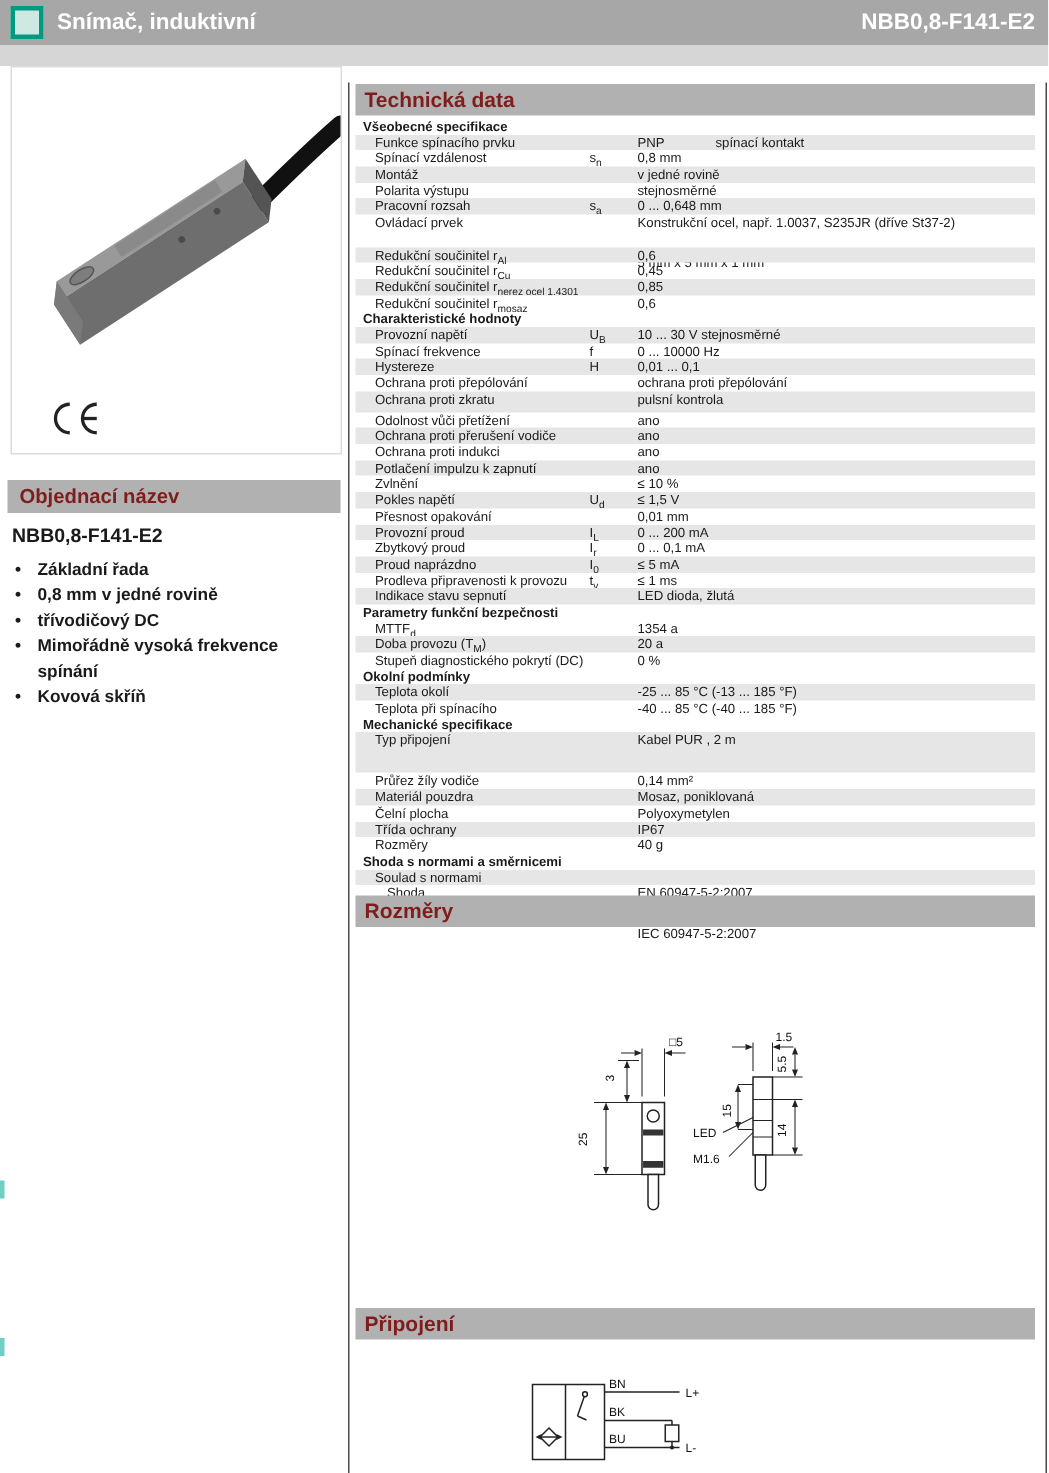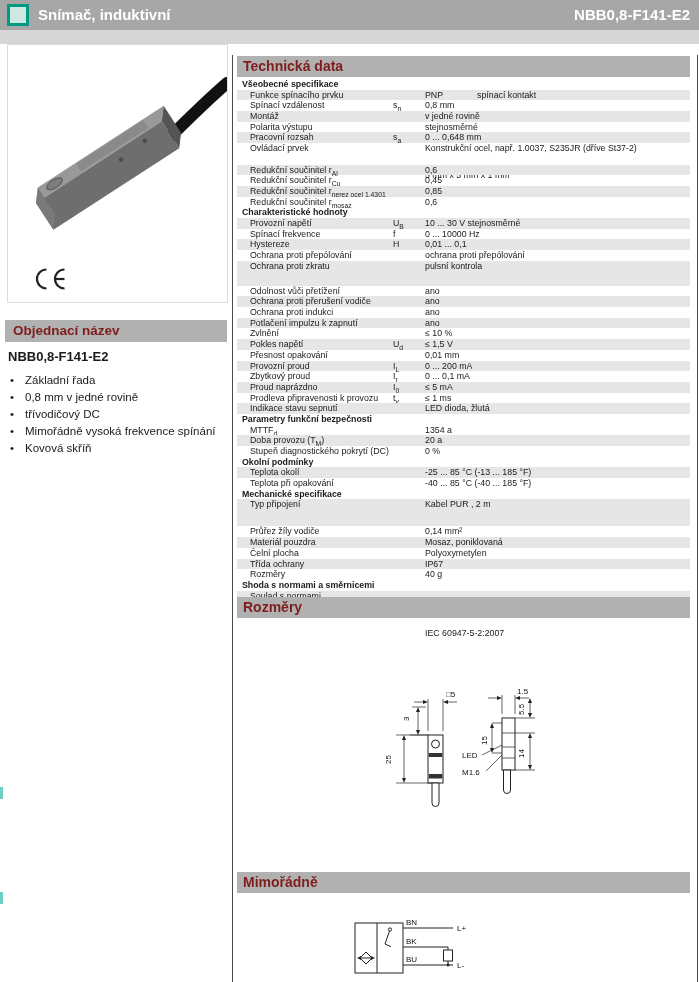--- a/index.html
+++ b/index.html
@@ -16,21 +16,21 @@
   .substrip{position:absolute;left:0;top:30px;width:699px;height:14px;background:#d6d6d6;}
   .divider-v{position:absolute;left:232px;top:55px;width:1px;height:927px;background:#4a4a4a;}
   .divider-v2{position:absolute;left:697px;top:55px;width:1px;height:927px;background:#4a4a4a;}
   
   .photo-box{position:absolute;left:7px;top:44px;width:219px;height:257px;background:#fff;
              border:1px solid #dcdcdc;}
   .order-bar{position:absolute;left:5px;top:320px;width:214px;height:22px;background:#b1b1b1;
              font-weight:bold;font-size:13.5px;line-height:22px;padding-left:8px;color:#7f1d1d;}
   .order-model{position:absolute;left:8px;top:349px;font-weight:bold;font-size:13px;}
   .bullets{position:absolute;left:8px;top:372px;margin:0;padding:0;list-style:none;width:215px;}
-  .bullets li{position:relative;padding-left:17px;font-weight:normal;font-size:11.5px;
+  .bullets li{position:relative;padding-left:17px;font-weight:bold;font-size:11.5px;
               line-height:17px;}
   .bullets li::before{content:"•";position:absolute;left:2px;}
   .edge-marker{position:absolute;left:0;width:3px;height:12px;background:#6ed0c5;}
   
   .secbar{position:absolute;left:237px;width:453px;height:21px;background:#b1b1b1;
           font-weight:bold;font-size:14px;line-height:21px;padding-left:6px;color:#7f1d1d;
           box-sizing:border-box;}
   
   #spec-table{position:absolute;left:237px;top:79px;width:453px;font-size:8.8px;}
   .trow{position:relative;width:453px;line-height:10.7px;white-space:nowrap;}
@@ -160,21 +160,21 @@
       </div>
       <div class="trow band" style="height: 10.7px;">
         <span class="c-label">Hystereze</span>
         <span class="c-sym">H</span>
         <span class="c-val">0,01 ... 0,1</span>
       </div>
       <div class="trow" style="height: 10.7px;">
         <span class="c-label">Ochrana proti přepólování</span>
         <span class="c-val">ochrana proti přepólování</span>
       </div>
-      <div class="trow band" style="height: 25px;">
+      <div class="trow band" style="height: 14px;">
         <span class="c-label">Ochrana proti zkratu</span>
         <span class="c-val">pulsní kontrola</span>
       </div>
       <div class="trow" style="height: 10.7px;">
         <span class="c-label">Odolnost vůči přetížení</span>
         <span class="c-val">ano</span>
       </div>
       <div class="trow band" style="height: 10.7px;">
         <span class="c-label">Ochrana proti přerušení vodiče</span>
         <span class="c-val">ano</span>
@@ -240,21 +240,21 @@
         <span class="c-val">0 %</span>
       </div>
       <div class="trow" style="height: 10.7px;">
         <span class="c-label bold">Okolní podmínky</span>
       </div>
       <div class="trow band" style="height: 10.7px;">
         <span class="c-label">Teplota okolí</span>
         <span class="c-val">-25 ... 85 °C (-13 ... 185 °F)</span>
       </div>
       <div class="trow" style="height: 10.7px;">
-        <span class="c-label">Teplota při opakování</span>
+        <span class="c-label">Teplota při spínacího</span>
         <span class="c-val">-40 ... 85 °C (-40 ... 185 °F)</span>
       </div>
       <div class="trow" style="height: 10.7px;">
         <span class="c-label bold">Mechanické specifikace</span>
       </div>
       <div class="trow band" style="height: 27px;">
         <span class="c-label">Typ připojení</span>
         <span class="c-val">Kabel PUR , 2 m</span>
       </div>
       <div class="trow" style="height: 10.7px;">
@@ -344,21 +344,21 @@
       <text x="51" y="79" transform="rotate(-90 51,79)">25</text>
       <text x="177" y="9">1.5</text>
       <text x="184" y="30" transform="rotate(-90 184,30)">5.5</text>
       <text x="147" y="60" transform="rotate(-90 147,60)">15</text>
       <text x="184" y="73" transform="rotate(-90 184,73)">14</text>
       <text x="122" y="73">LED</text>
       <text x="122" y="90">M1.6</text>
     </g>
   </svg>
 
-  <div class="secbar" style="top:872px">Mimořádně</div>
+  <div class="secbar" style="top:872px">Připojení</div>
   <svg class="conn-svg" width="150" height="74" viewBox="0 0 150 74">
     <g stroke="#222" stroke-width="1" fill="none">
       <rect x="15" y="15" width="48" height="50"></rect>
       <path d="M37,15 V65"></path>
       <path d="M20,50 L26,44 L32,50 L26,56 Z"></path>
       <path d="M20,50 H32"></path>
       <circle cx="50" cy="21.5" r="1.6"></circle>
       <path d="M49.5,23 L45,36 M45,36 L51,38.7"></path>
       <path d="M63,20 H113 M63,39 H108 M63,57 H113"></path>
       <path d="M108,39 V42 M108,53 V57"></path>

